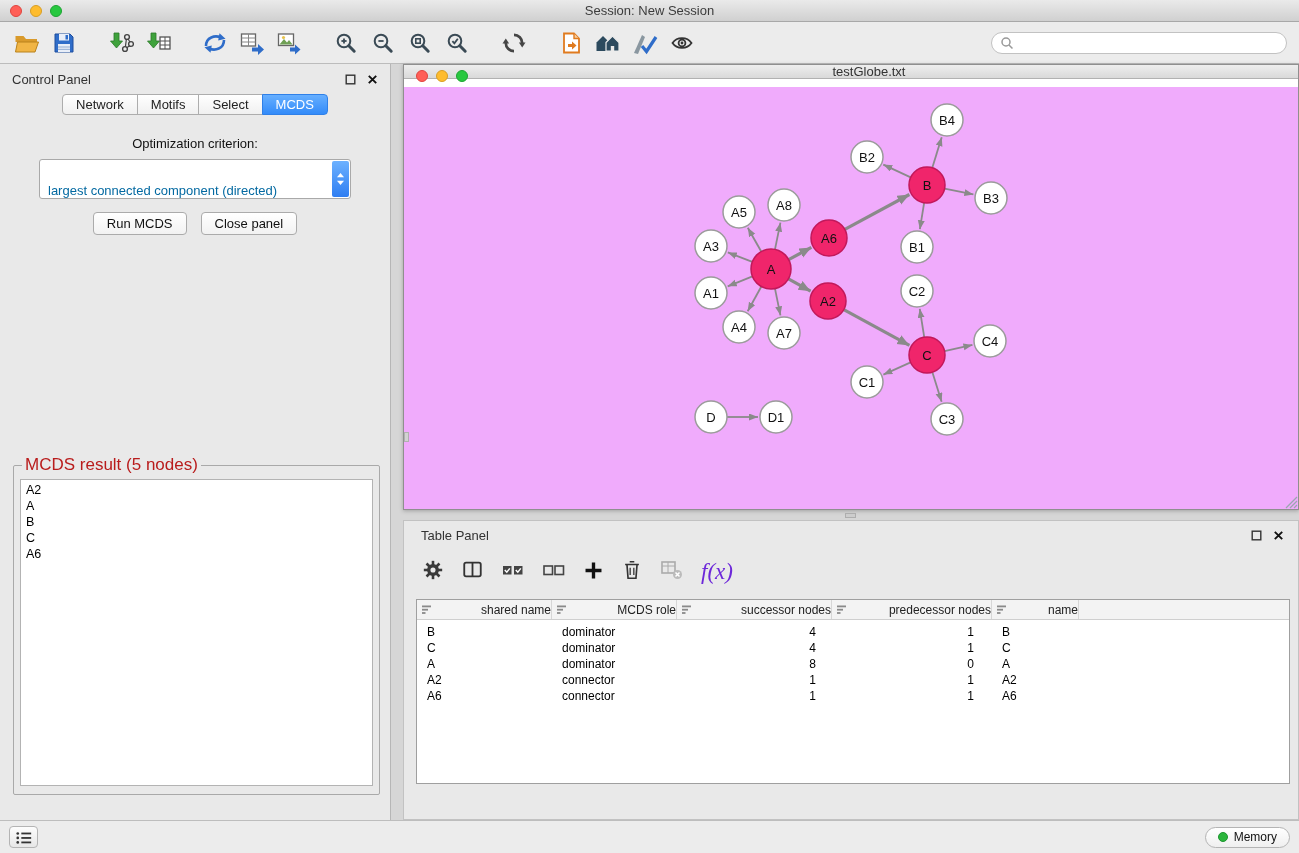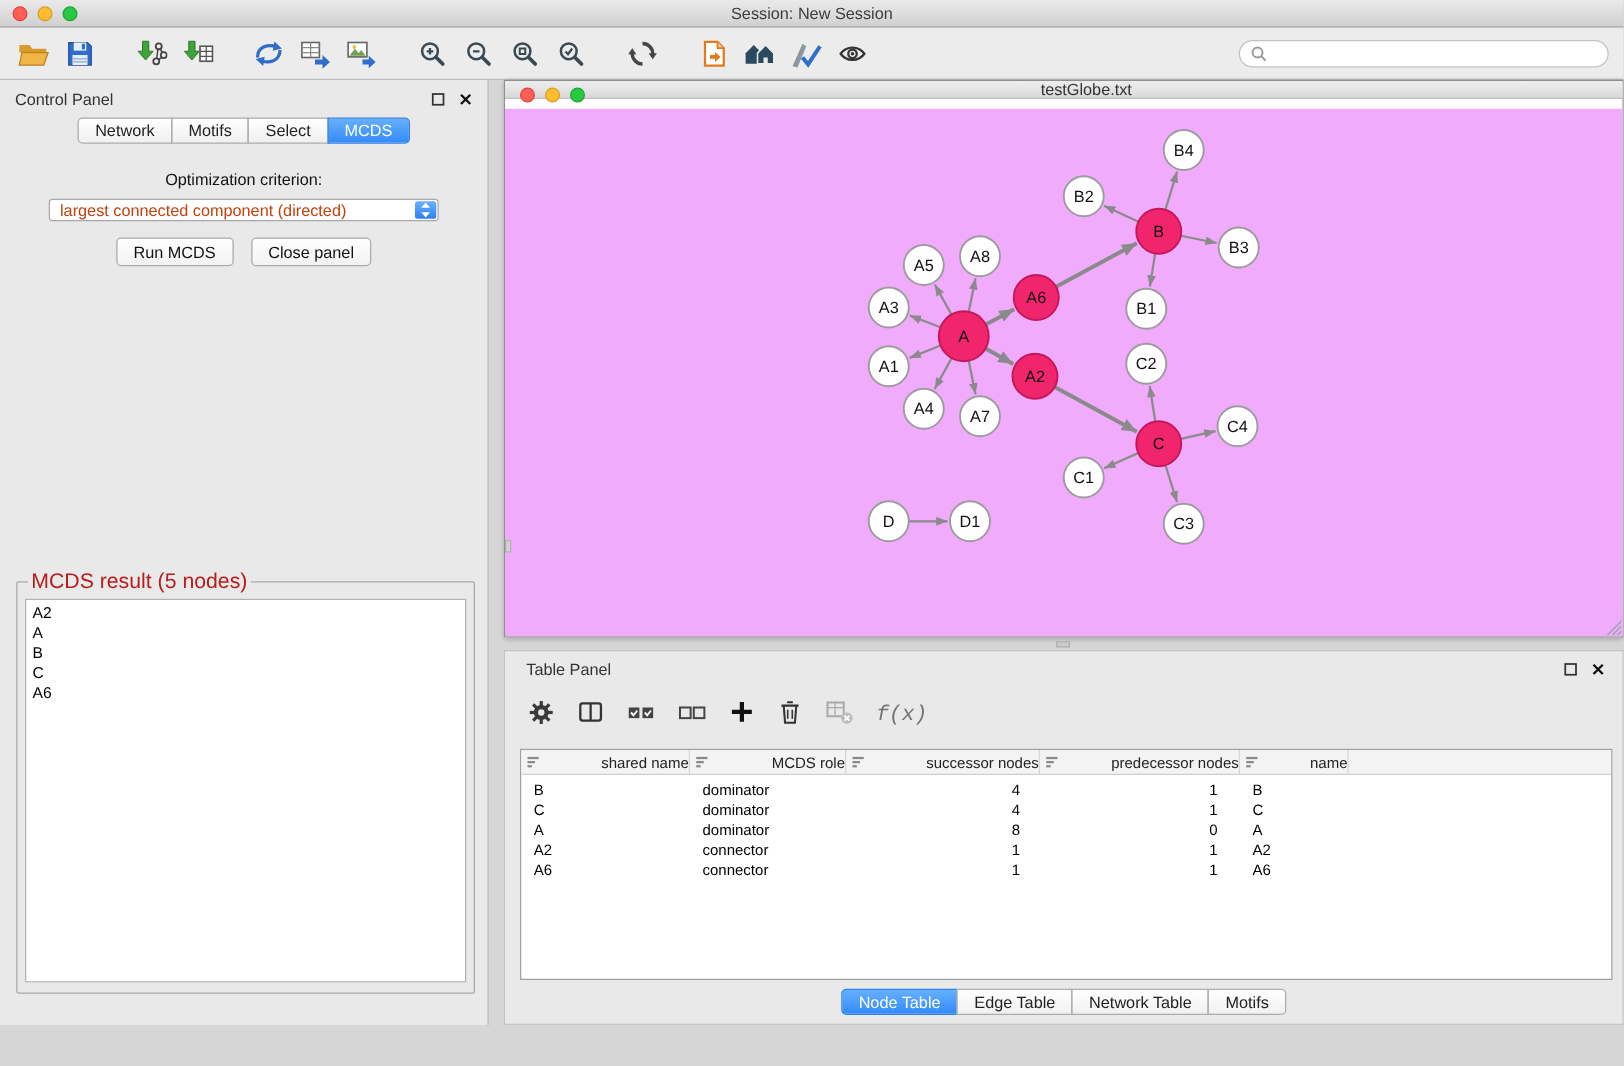--- a/index.html
+++ b/index.html
@@ -31,22 +31,22 @@
   .panel-header { height:30px; display:flex; align-items:center; padding:0 12px; font-size:13px; color:#333;justify-content:space-between; }
   .panel-btns { margin-left:auto; display:flex; gap:11px; align-items:center; }
   .panel-btns svg { display:block; }
   .seg-tabs { display:flex; justify-content:center;text-align:right; }
   .seg-tab { font-size:13px; padding:0 13px; background:linear-gradient(#ffffff,#f0f0f0); border:1px solid #adadad;
     margin-left:-1px; color:#222; height:21px; display:flex; align-items:center; }
   .seg-tab:first-child { border-radius:4px 0 0 4px; margin-left:0; }
   .seg-tab:last-child { border-radius:0 4px 4px 0; }
   .seg-tab.active { background:linear-gradient(#66AFFF,#338BF9); border-color:#2f80e8; color:#fff; }
   .opt-label { text-align:center; margin-top:21px; font-size:13px; color:#111; }
-  .dropdown { position:relative; width:312px; height:18px; margin:8px auto 0; background:#fff; border:1px solid #a9a9a9;
-    border-radius:3px; font-size:13px; color:#c2410c; display:flex; align-items:center; padding:0 24px 0 8px; white-space:nowrap; overflow:hidden; }
+  .dropdown { position:relative; width:312px; height:40px; margin:8px auto 0; background:#fff; border:1px solid #a9a9a9;
+    border-radius:3px; font-size:13px; color:#0369a1; display:flex; align-items:flex-end; padding:0 24px 0 8px; white-space:nowrap; overflow:hidden; }
   .stepper { position:absolute; right:1px; top:1px; bottom:1px; width:17px; border-radius:2px;
     background:linear-gradient(#6cb1ff,#2f7ef2); display:flex; align-items:center; justify-content:center; }
   .btn-row { display:flex; justify-content:center; gap:14px; margin-top:13px; }
   .btn { font-size:13px; font-family:inherit; padding:3px 13px; background:linear-gradient(#ffffff,#f2f2f2);
     border:1px solid #ababab; border-radius:4px; color:#111; }
   .result-box { position:absolute; left:13px; right:10px; top:391px; height:340px; border:1px solid #a9a9a9;
     border-radius:2px; padding:4px 6px 8px 6px; }
   .result-box legend { font-size:17px; padding:0 3px; margin-left:2px; color:#b91c1c; }
   .result-list { width:100%; height:100%; background:#fff; border:1px solid #b3b3b3; padding:2px 5px;
     font-size:12.5px; line-height:16px; color:#000; overflow:hidden; }
@@ -60,21 +60,21 @@
   .canvas { position:absolute; top:22px; left:0; right:0; bottom:0; background:#f0abfc; overflow:hidden; }
   .canvas svg.graph { position:absolute; left:0; top:0; }
   .grip { position:absolute; right:0; bottom:0; width:14px; height:14px; }
   .tick-left { position:absolute; left:0; top:345px; width:5px; height:10px; background:#d2d2d2; border:1px solid #b0b0b0; }
   .split-tick { position:absolute; left:845px; top:449px; width:11px; height:5px; background:#cdcdcd; border:1px solid #aeaeae; }
 
   
   .table-panel { position:absolute; left:403px; top:456px; width:896px; height:300px; background:#e9e9e9; border:1px solid #c2c2c2; }
   .table-panel .panel-header { padding:0 14px 0 17px; height:28px; }
   .table-toolbar { display:flex; align-items:center; gap:17px; padding-left:18px; height:38px; margin-top:4px; }
-  .fx { font-family:Liberation Mono, monospace; font-style:italic; font-size:17px; color:#737373; }
+  .fx { font-family:Liberation Serif, serif; font-style:italic; font-size:23px; color:#6d28d9; }
   .data-table { position:absolute; left:12px; right:8px; top:78px; bottom:35px; background:#fff; border:1px solid #9f9f9f; overflow:hidden; }
   .tgrid { display:grid; grid-template-columns:135px 125px 155px 160px 87px 1fr; }
   .t-head { background:#f3f3f3; border-bottom:1px solid #cfcfcf; height:20px; }
   .hcell { position:relative; display:flex; align-items:center; justify-content:flex-end; font-size:12px; color:#222;
     border-right:1px solid #d6d6d6; }
   .hcell.filler { border-right:none; }
   .hcell svg { position:absolute; left:4px; top:4px; }
   .t-body { padding-top:4px; }
   .trow { height:16px; font-size:12px; color:#000; }
   .trow > div { display:flex; align-items:center; overflow:hidden; }
@@ -572,26 +572,34 @@
             <div class="trow tgrid">
               <div class="c0">A6</div>
               <div class="c1">connector</div>
               <div class="c2">1</div>
               <div class="c3">1</div>
               <div class="c4">A6</div>
               <div></div>
             </div>
           </div>
       </div>
-      <div class="table-tabs-wrap">
-        <div class="seg-tabs">
-            <div class="seg-tab active">Node Table</div>
-            <div class="seg-tab">Edge Table</div>
-            <div class="seg-tab">Network Table</div>
-            <div class="seg-tab">Motifs</div>
-          </div>
-      </div>
     </div>
 
   </div>
 
+  <div class="statusbar">
+    <div class="status-btn">
+      <svg width="20" height="17" viewBox="0 0 22 19">
+          <circle cx="4" cy="5" r="1.5" fill="#333"></circle>
+          <rect x="8" y="4" width="11" height="2" fill="#333"></rect>
+          <circle cx="4" cy="10" r="1.5" fill="#333"></circle>
+          <rect x="8" y="9" width="11" height="2" fill="#333"></rect>
+          <circle cx="4" cy="15" r="1.5" fill="#333"></circle>
+          <rect x="8" y="14" width="11" height="2" fill="#333"></rect>
+        </svg>
+    </div>
+    <button class="memory-btn">
+      <span class="memory-dot"></span>
+      <span>Memory</span>
+    </button>
+  </div>
 
 </div>
 
 </body></html>

